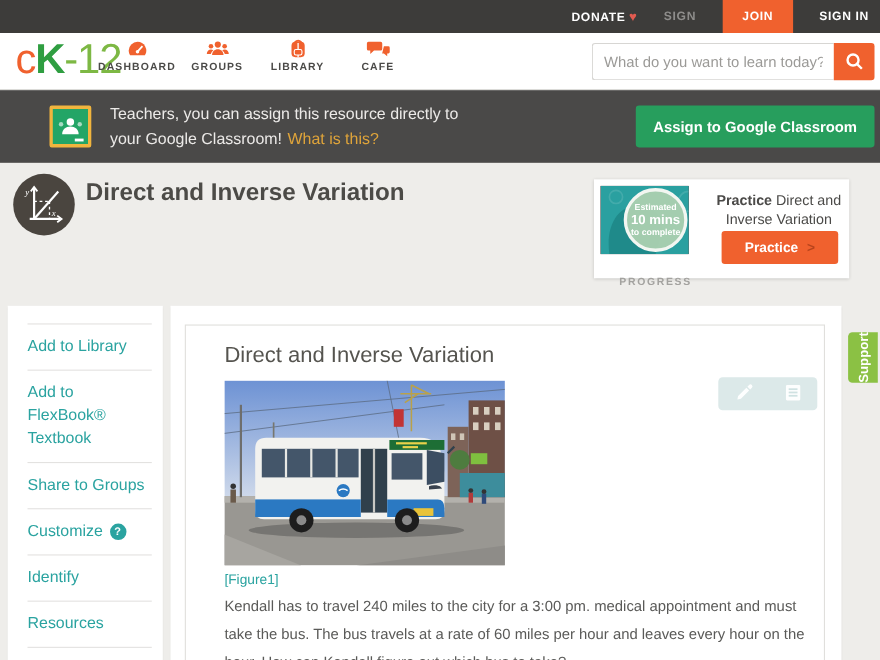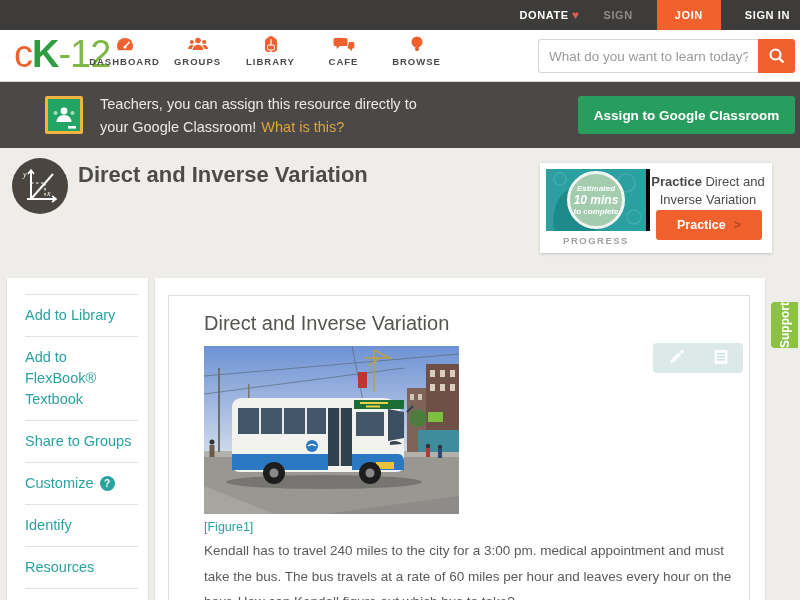--- a/index.html
+++ b/index.html
@@ -47,28 +47,28 @@
   
   .lesson-header { position:absolute; left:0; top:148px; width:800px; height:117px; }
   .concept-circle { position:absolute; left:12px; top:10px; width:56px; height:56px; border-radius:50%;
                     background:#4a453f; display:flex; align-items:center; justify-content:center; }
   .lh-title { position:absolute; left:78px; top:14px; font-size:22px; font-weight:bold; color:#4c4b47; }
   .lh-sub { position:absolute; left:79px; top:44px; font-size:12.5px; color:#5c5b58; }
 
   
   .practice-card { position:absolute; left:540px; top:15px; width:232px; height:90px; background:#fff;
                    box-shadow:0 1px 3px rgba(0,0,0,.18); }
-  .pw-img { position:absolute; left:6px; top:6px; width:104px; height:62px; background:#000000; overflow:hidden;font-style:italic; }
+  .pw-img { position:absolute; left:6px; top:6px; width:80px; height:62px; background:#000000; overflow:hidden; }
   .pw-circle { position:absolute; left:21px; top:2px; width:58px; height:58px; border-radius:50%;
                background:rgba(171,208,176,.95); border:3px solid #f2f6f1; display:flex; flex-direction:column;
                align-items:center; justify-content:center; color:#fff; font-weight:bold; text-align:center; }
   .pw-circle .e1 { font-size:8px; }
   .pw-circle .e2 { font-size:12px; }
   .pw-circle .e3 { font-size:8px; }
-  .pw-progress { position:absolute; left:6px; top:72px; width:100px; text-align:center;
+  .pw-progress { position:absolute; left:6px; top:88px; width:100px; text-align:center;
                  font-size:9.5px; font-weight:bold; letter-spacing:1.5px; color:#a3a29f; }
   .pw-text { position:absolute; left:108px; top:10px; width:120px; text-align:center; font-size:13px;
              line-height:18px; color:#4b4a48; }
   .pw-btn { position:absolute; left:116px; top:47px; width:106px; height:30px; background:#f0612e;
             border:none; border-radius:3px; color:#fff; font-weight:bold; font-size:12.5px; cursor:pointer;
             font-family:"Liberation Sans",sans-serif; }
   .pw-btn .arrow { color:#b8441c; font-weight:bold; margin-left:8px; }
 
   
   .sidebar-card { position:absolute; left:7px; top:278px; width:141px; height:322px; background:#fff;
@@ -143,27 +143,20 @@
             <rect x="7.5" y="10" width="7" height="5" rx="1.5" fill="#f0612e" stroke="#fff" stroke-width="1"></rect>
           </svg>
         <span class="nl">LIBRARY</span>
       </div>
       <div class="nav-item">
         <svg width="22" height="18" viewBox="0 0 22 18">
             <path d="M2 3h11a1.5 1.5 0 0 1 1.5 1.5v5A1.5 1.5 0 0 1 13 11H7l-3.4 3v-3H2A1.5 1.5 0 0 1 .5 9.5v-5A1.5 1.5 0 0 1 2 3z" fill="#f0612e"></path>
             <path d="M16 7h4a1.3 1.3 0 0 1 1.3 1.3v4A1.3 1.3 0 0 1 20 13.6h-1v2.6l-3-2.6h-1.6" fill="#f0612e"></path>
           </svg>
         <span class="nl">CAFE</span>
-      </div>
-      <div class="nav-item">
-        <svg width="22" height="18" viewBox="0 0 22 18">
-            <circle cx="11" cy="7" r="5.5" fill="#f0612e"></circle>
-            <rect x="9.2" y="12" width="3.6" height="4" rx="1.2" fill="#f0612e"></rect>
-          </svg>
-        <span class="nl">BROWSE</span>
       </div>
     </div>
     <div class="search-wrap">
       <input class="search-input" type="text" placeholder="What do you want to learn today?" style="">
       <button class="search-btn">
         <svg width="18" height="18" viewBox="0 0 18 18">
             <circle cx="7.5" cy="7.5" r="5" fill="none" stroke="#fff" stroke-width="2.2"></circle>
             <path d="M11.2 11.2 L15.5 15.5" stroke="#fff" stroke-width="2.2"></path>
           </svg>
       </button>

